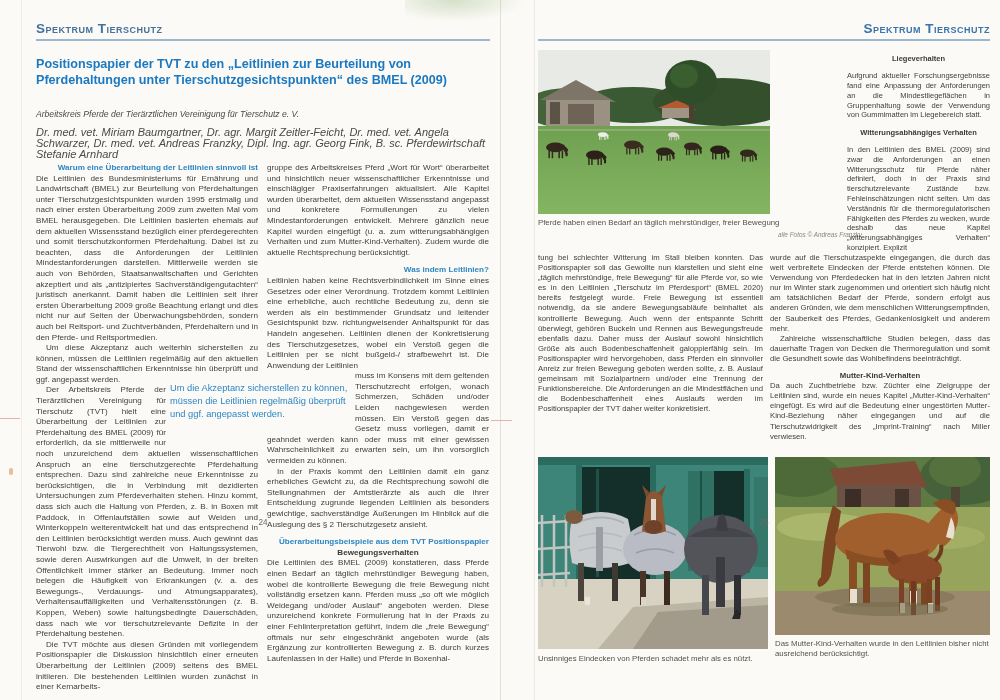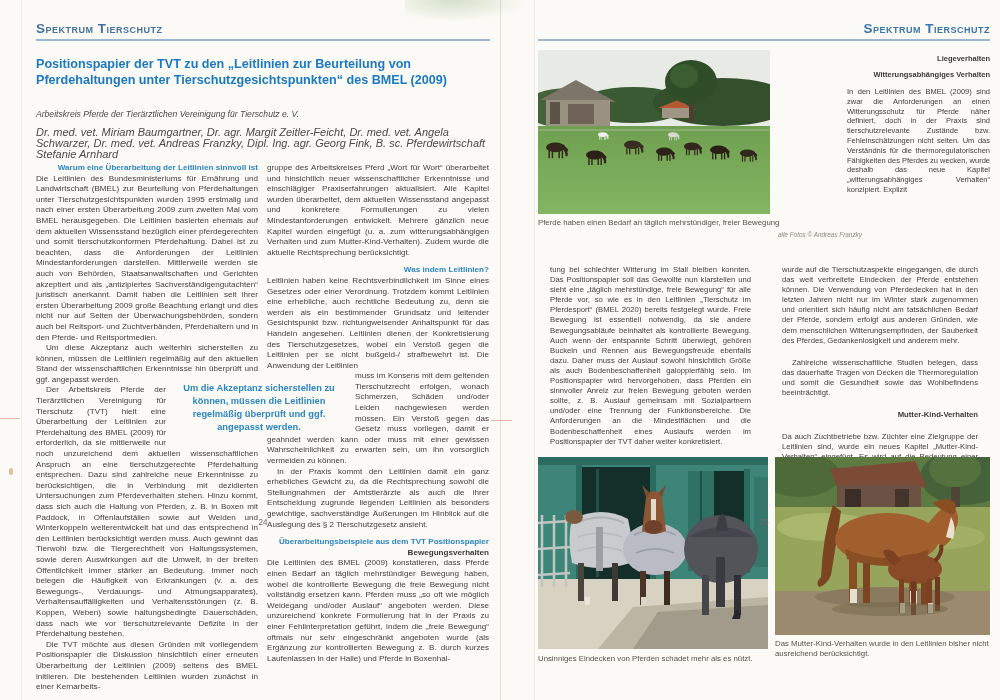--- a/index.html
+++ b/index.html
@@ -44,29 +44,29 @@
   }
 
   
   .col { position:absolute; text-align:justify; font-size:8.1px; line-height:10.6px; }
   .col-1 { left:0;     top:163px; width:222px; }
   .col-2 { left:231px; top:163px; width:222px; }
   .col p { margin:0; }
   .ind { text-indent:10px; }
   .sec-h { color:#2e86c5; font-weight:bold; margin:0 0 1px 0; text-align:right; }
   .sec-h.gap { margin-top:7px; }
-  .sub-h { font-weight:bold; margin:0; text-align:right; color:#3a3a38; }
+  .sub-h { font-weight:bold; margin:0; text-align:center; color:#3a3a38; }
 
   .spacer-r { float:right; width:92px; height:58px; }
   .spacer-l { float:left;  width:88px; height:58px; }
 
   .pull-quote {
     position:absolute; left:134px; top:382px; width:178px;
-    color:#2e86c5; font-weight:bold; font-size:9.3px; line-height:13px;
-    text-align:center; background:transparent;
+    color:#2e86c5; font-weight:normal; font-size:9.3px; line-height:13px;
+    text-align:left; background:transparent;
   }
 
   .page-num { position:absolute; bottom:14px; left:0; right:0; text-align:center;
               font-size:8.2px; color:#6b6a66; }
 
   
   .photo { position:absolute; overflow:hidden; background:#cfcec8; }
   .photo svg { display:block; }
   .photo-top    { left:0;    top:50px;  width:232px; height:164px; }
   .photo-bleft  { left:0;    top:457px; width:230px; height:192px; }
@@ -80,21 +80,21 @@
   .cap-bright { left:237px; top:639px; width:215px; }
 
   .sidebar { position:absolute; left:309px; top:54px; width:143px;
              font-size:7.5px; line-height:9.8px; text-align:justify; }
   .sidebar .sub-h { font-size:7.5px; }
   .sidebar .gap-s { margin-top:6px; }
 
   .rcol { position:absolute; top:253px; text-align:justify; font-size:7.7px; line-height:10.1px; }
   .rcol-a { left:0;     width:225px; }
   .rcol-b { left:232px; width:220px; }
-  .rcol p { margin:12px; }
+  .rcol p { margin:0; }
 </style>
 </head>
 <body>
 
 <div class="scan">
 
   <div class="edge-line" style="left:21px"></div>
   <div class="fold-line" style="left:500px"></div>
   <div class="fold-line-2" style="left:534px"></div>
   <div class="green-tint"></div>
@@ -181,20 +181,21 @@
         <use href="#horse" transform="translate(202,99) scale(1.05)" fill="#33281e"></use>
         <use href="#horse" transform="translate(130,82) scale(0.7)" fill="#d9d7d0"></use>
         <use href="#horse" transform="translate(60,82) scale(0.65)" fill="#efeeea"></use>
       </svg>
     </div>
     <div class="caption cap-top">Pferde haben einen Bedarf an täglich mehrstündiger, freier Bewegung</div>
     <div class="credit">alle Fotos © Andreas Franzky</div>
 
     <div class="sidebar">
       <p class="sub-h">Liegeverhalten</p>
+      <p>Aufgrund aktueller Forschungsergebnisse fand eine Anpassung der Anforderungen an die Mindestliegeflächen in Gruppenhaltung sowie der Verwendung von Gummimatten im Liegebereich statt.</p>
       <p class="sub-h gap-s">Witterungsabhängiges Verhalten</p>
       <p>In den Leitlinien des BMEL (2009) sind zwar die Anforderungen an einen Witterungsschutz für Pferde näher definiert, doch in der Praxis sind tierschutzrelevante Zustände bzw. Fehleinschätzungen nicht selten. Um das Verständnis für die thermoregulatorischen Fähigkeiten des Pferdes zu wecken, wurde deshalb das neue Kapitel „witterungsabhängiges Verhalten“ konzipiert. Explizit</p>
     </div>
 
     <div class="rcol rcol-a">
       <p>tung bei schlechter Witterung im Stall bleiben konnten. Das Positionspapier soll das Gewollte nun klarstellen und sieht eine „täglich mehrstündige, freie Bewegung“ für alle Pferde vor, so wie es in den Leitlinien „Tierschutz im Pferdesport“ (BMEL 2020) bereits festgelegt wurde. Freie Bewegung ist essentiell notwendig, da sie andere Bewegungsabläufe beinhaltet als kontrollierte Bewegung. Auch wenn der entspannte Schritt überwiegt, gehören Buckeln und Rennen aus Bewegungsfreude ebenfalls dazu. Daher muss der Auslauf sowohl hinsichtlich Größe als auch Bodenbeschaffenheit galoppierfähig sein. Im Positionspapier wird hervorgehoben, dass Pferden ein sinnvoller Anreiz zur freien Bewegung geboten werden sollte, z. B. Auslauf gemeinsam mit Sozialpartnern und/oder eine Trennung der Funktionsbereiche. Die Anforderungen an die Mindestflächen und die Bodenbeschaffenheit eines Auslaufs werden im Positionspapier der TVT daher weiter konkretisiert.</p>
     </div>
     <div class="rcol rcol-b">
       <p>wurde auf die Tierschutzaspekte eingegangen, die durch das weit verbreitete Eindecken der Pferde entstehen können. Die Verwendung von Pferdedecken hat in den letzten Jahren nicht nur im Winter stark zugenommen und orientiert sich häufig nicht am tatsächlichen Bedarf der Pferde, sondern erfolgt aus anderen Gründen, wie dem menschlichen Witterungsempfinden, der Sauberkeit des Pferdes, Gedankenlosigkeit und anderem mehr.</p>
       <p class="ind">Zahlreiche wissenschaftliche Studien belegen, dass das dauerhafte Tragen von Decken die Thermoregulation und somit die Gesundheit sowie das Wohlbefindens beeinträchtigt.</p>

